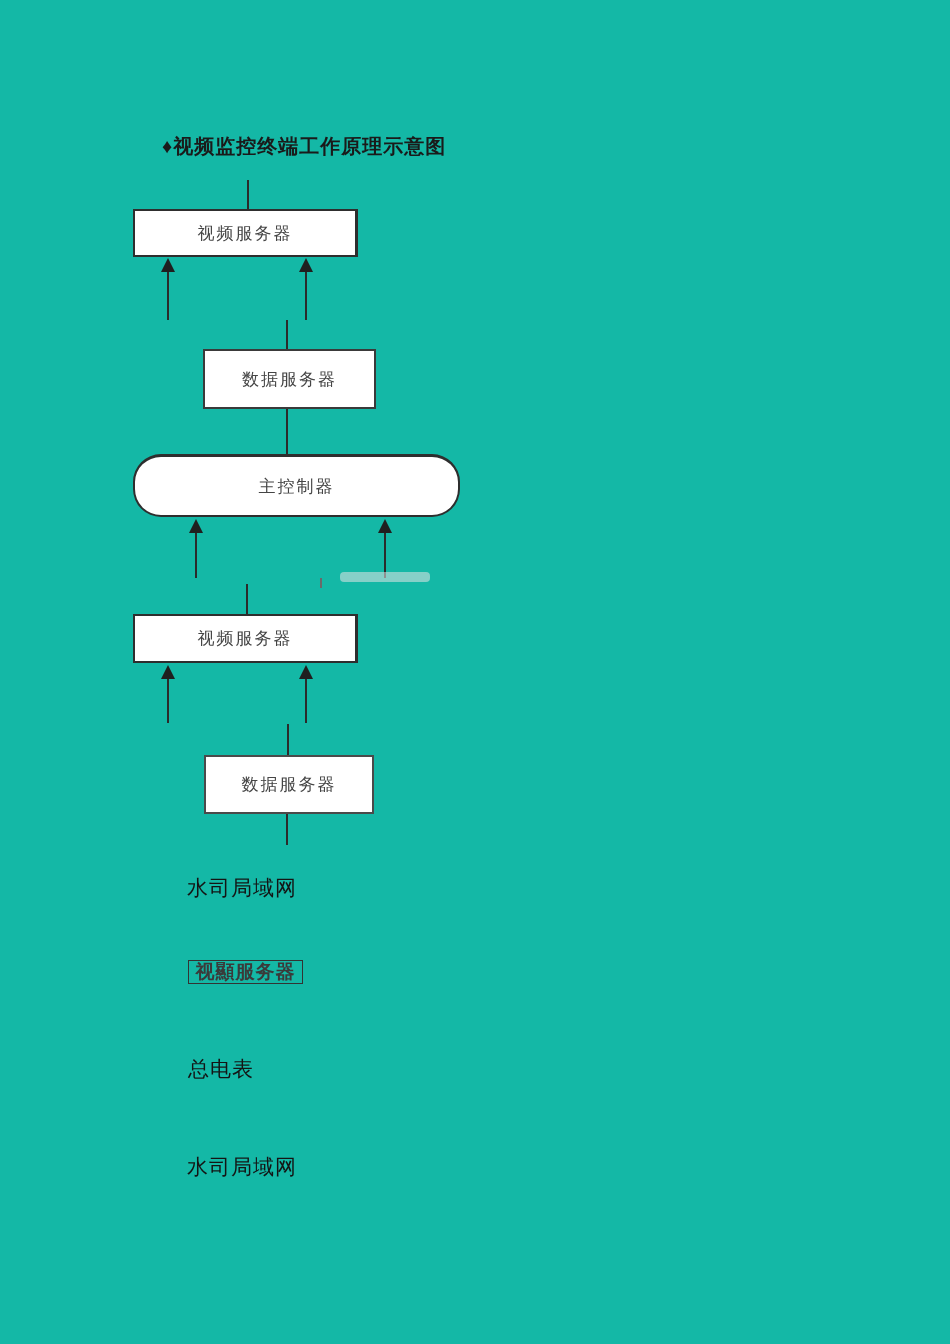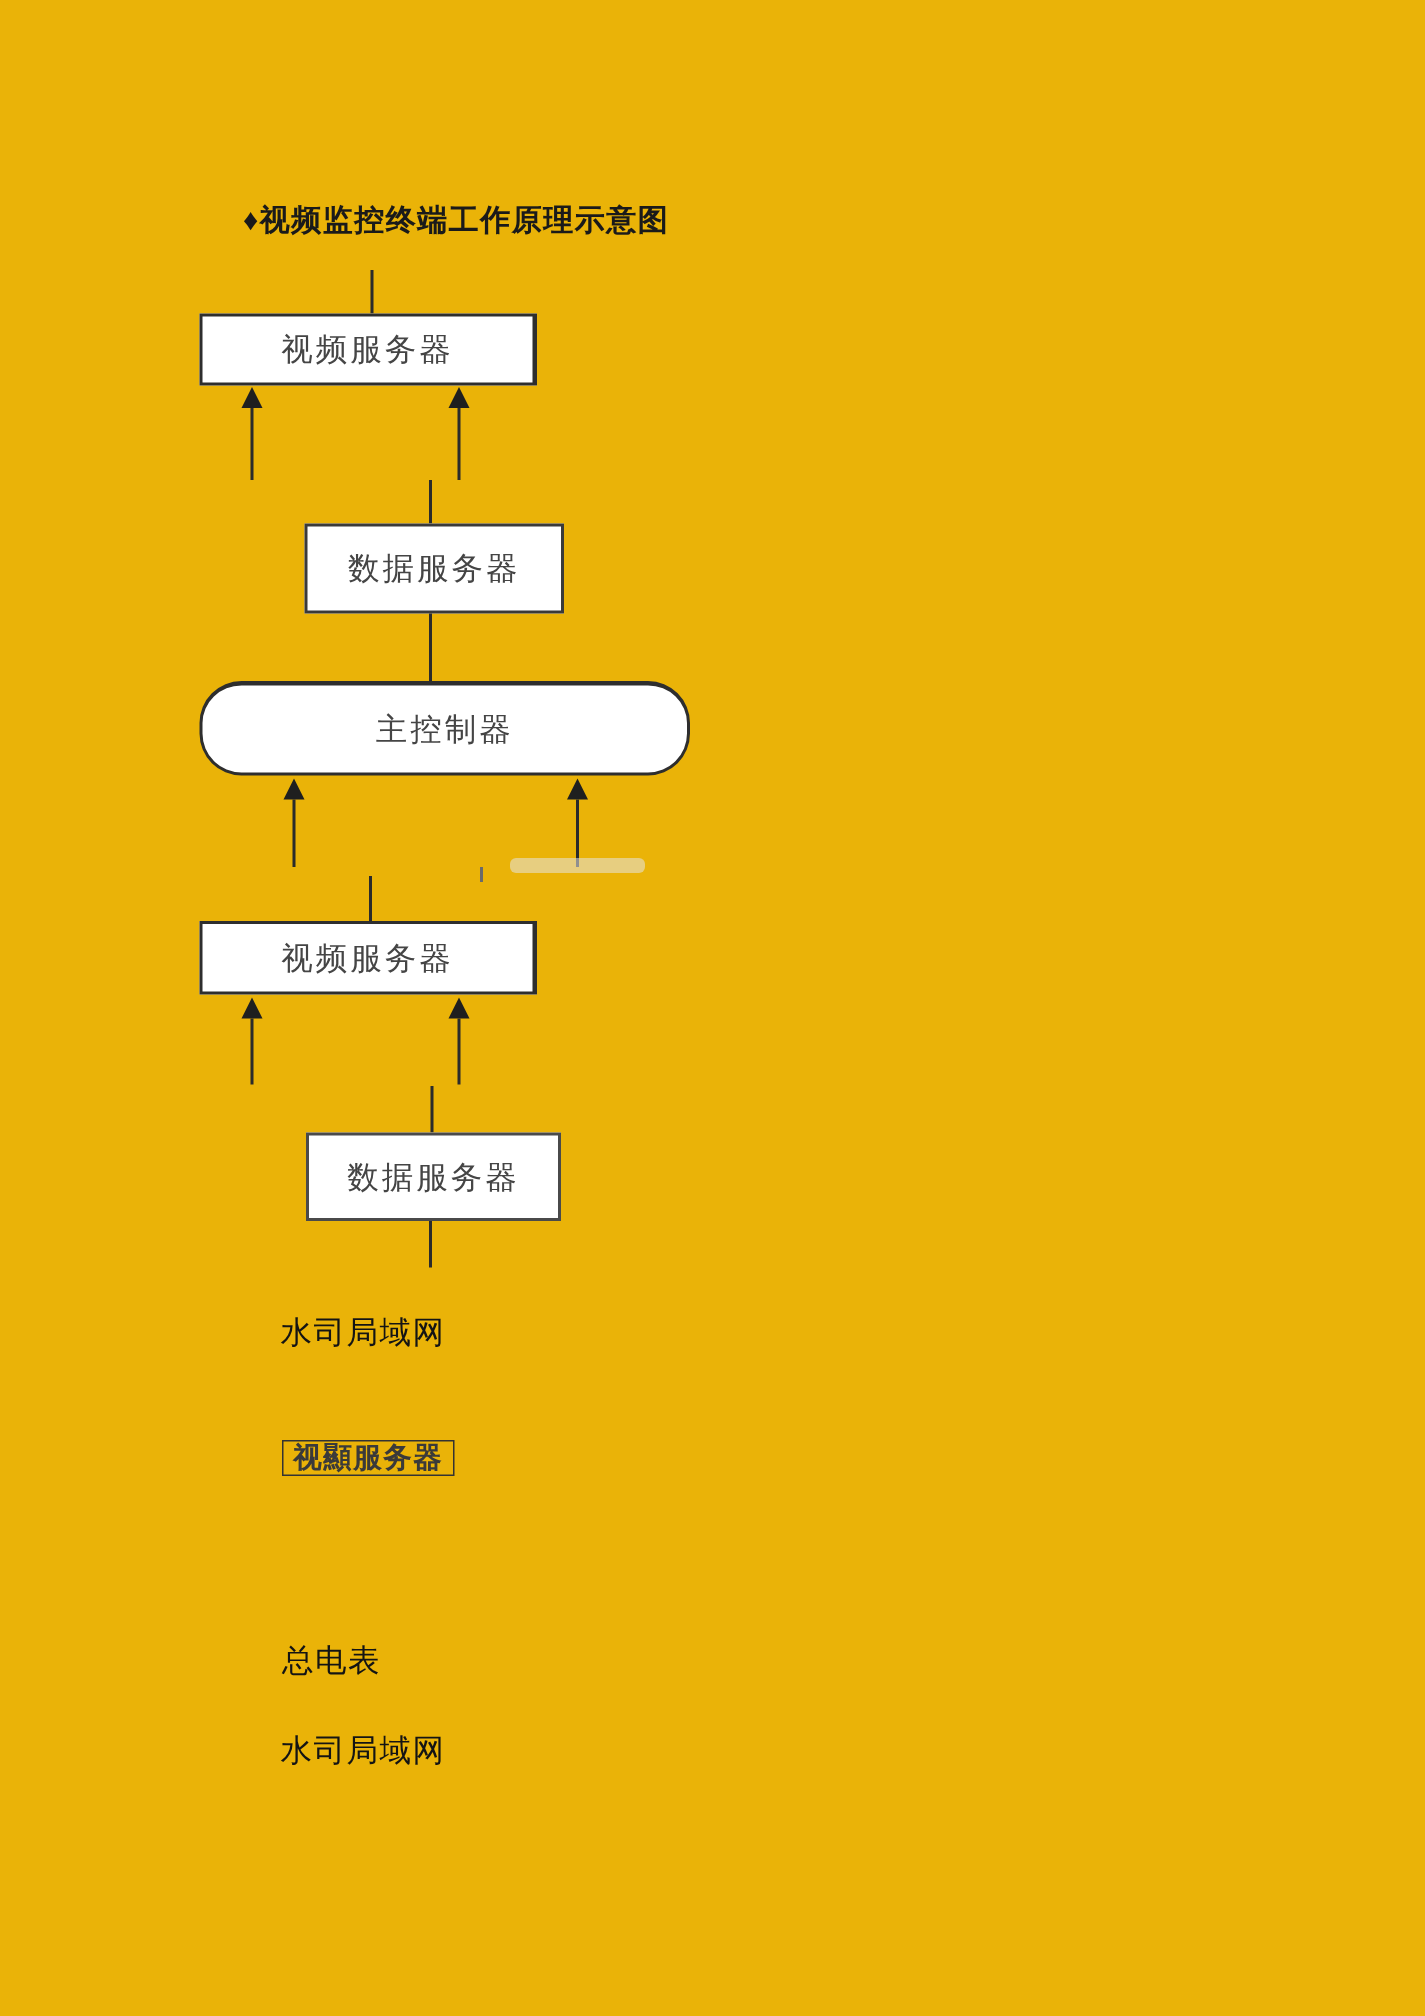--- a/index.html
+++ b/index.html
@@ -4,21 +4,21 @@
 <style>
   html, body {
     margin: 0;
     padding: 0;
     background: #ffffff;
   }
   #page {
     position: relative;
     width: 950px;
     height: 1344px;
-    background: #eab308;
+    background: #14b8a6;
     overflow: hidden;
     font-family: "Liberation Sans", sans-serif;
   }
 
   
   .doc-title {
     position: absolute;
     left: 162px;
     top: 133px;
     font-size: 20px;
@@ -34,21 +34,21 @@
     position: absolute;
     background: #ffffff;
     border: 2px solid #2e2e2e;
     display: flex;
     align-items: center;
     justify-content: center;
     box-sizing: border-box;
   }
   .dbox .dbox-label {
     font-family: Liberation Sans, sans-serif;
-    font-size: 21px;
+    font-size: 17px;
     letter-spacing: 2px;
     color: #454545;
     white-space: nowrap;
   }
   .box-1 { left: 133px; top: 209px; width: 225px; height: 48px; border-right-width: 3px; }
   .box-2 { left: 203px; top: 349px; width: 173px; height: 60px; border-color: #3a3a3a; }
   .box-3 { left: 133px; top: 454px; width: 327px; height: 63px; border-top-width: 3px; border-radius: 28px; }
   .box-4 { left: 133px; top: 614px; width: 225px; height: 49px; border-right-width: 3px; }
   .box-5 { left: 204px; top: 755px; width: 170px; height: 59px; border-color: #4a4a4a; }
 
@@ -97,21 +97,21 @@
   .free-label {
     position: absolute;
     font-size: 21px;
     color: #141414;
     white-space: nowrap;
     letter-spacing: 1px;
     font-family: "Liberation Sans", "DejaVu Sans", sans-serif;
     margin-left: 15px;
   }
   .lbl-lan-1 { left: 172px; top: 874px; }
-  .lbl-meter { left: 173px; top: 1093px; }
+  .lbl-meter { left: 173px; top: 1055px; }
   .lbl-lan-2 { left: 172px; top: 1153px; }
 
   
   .small-box {
     position: absolute;
     left: 188px;
     top: 960px;
     width: 115px;
     height: 24px;
     border: 1px solid #333333;

